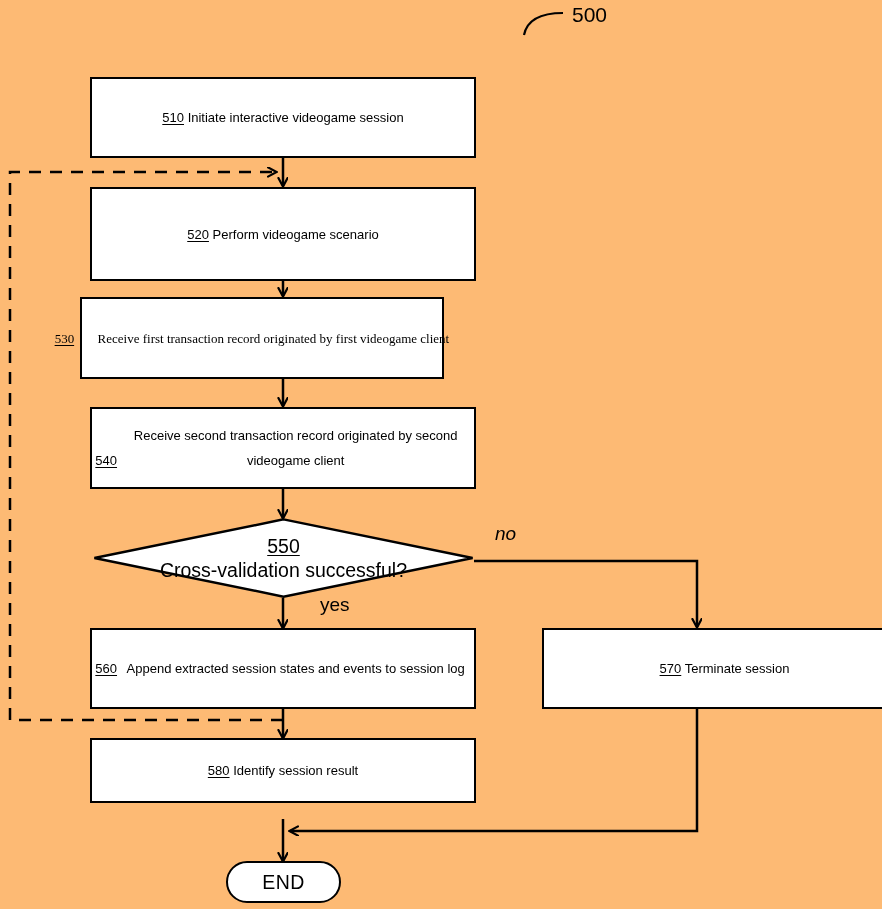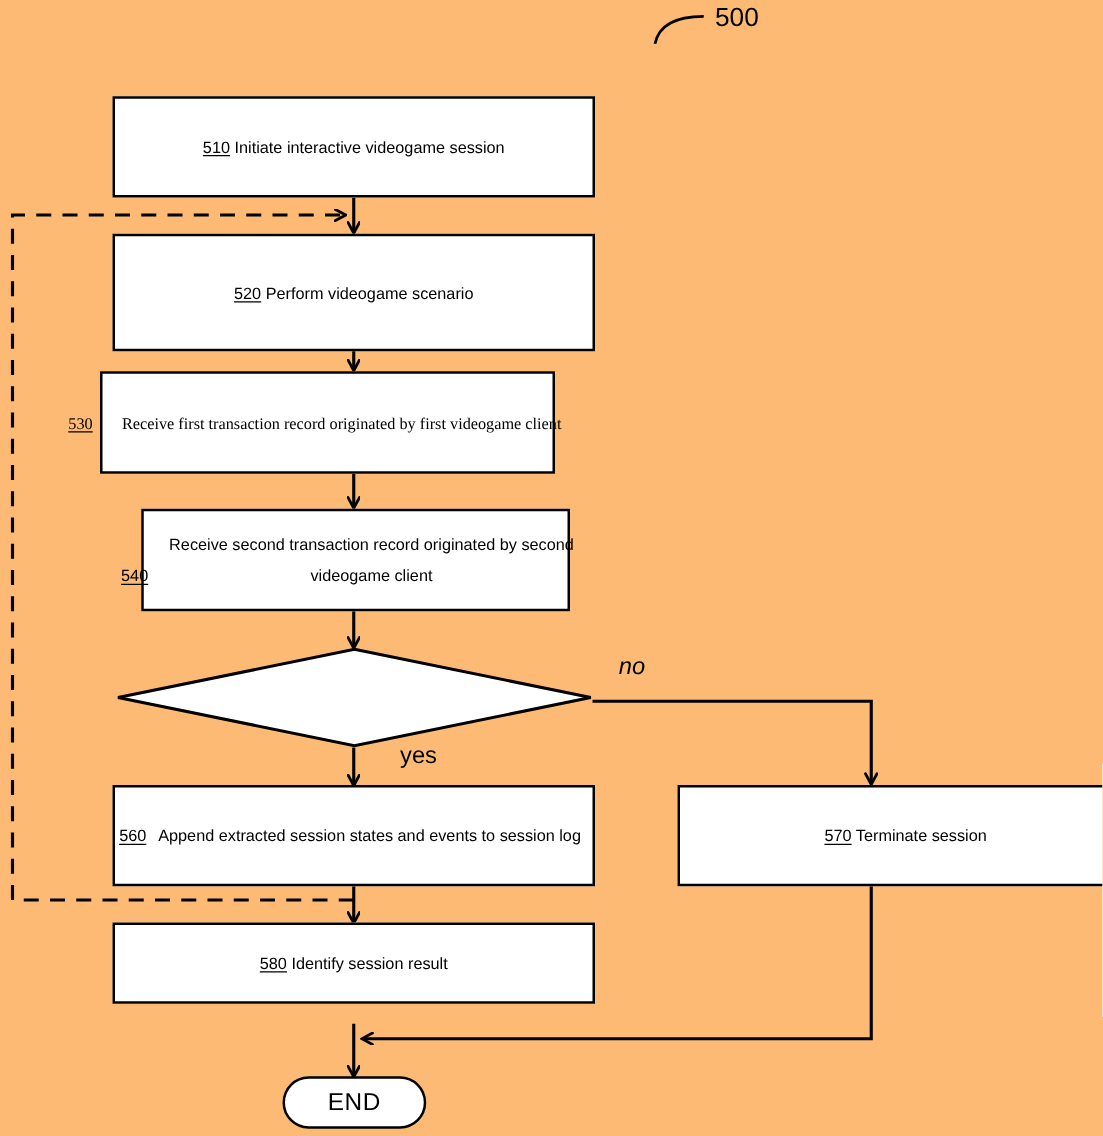--- a/index.html
+++ b/index.html
@@ -142,31 +142,35 @@
   </div>
 
   <div class="node proc" style="left:80px; top:297px; width:364px; height:82px;font-family:Liberation Serif, serif;">
     <div class="txt">
       <span class="refnum">530</span>
       
       <span style="white-space:normal; display:inline-block; width:392px;">Receive first transaction record originated by first videogame client</span>
     </div>
   </div>
 
-  <div class="node proc" style="left:90px; top:407px; width:343px; height:82px;margin-left:23px;">
+  <div class="node proc" style="left:90px; top:407px; width:386px; height:82px;">
     <div class="txt">
       <span class="refnum">540</span>
       <span style="white-space:normal; display:inline-block; width:350px;">Receive second transaction record originated by second videogame client</span>
     </div>
   </div>
 
   <div class="diamond-wrap" style="left:93px; top:518px; width:381px; height:80px;">
     <svg width="381" height="80" viewBox="0 0 381 80" style="position:absolute; left:0; top:0;">
       <polygon points="190.5,1.4 379.6,40 190.5,78.6 1.4,40" fill="#ffffff" stroke="#000000" stroke-width="2.5"></polygon>
     </svg>
+    <div class="diamond-text">
+      <div><span class="refnum">550</span></div>
+      <div>Cross-validation successful?</div>
+    </div>
   </div>
 
   <div class="edge-label" style="left:495px; top:523px;font-style:italic;">no</div>
   <div class="edge-label" style="left:320px; top:594px;">yes</div>
 
   <div class="node proc" style="left:90px; top:628px; width:386px; height:81px;">
     <div class="txt">
       <span class="refnum">560</span>
       <span style="white-space:normal; display:inline-block; width:350px;">Append extracted session states and events to session log</span>
     </div>

